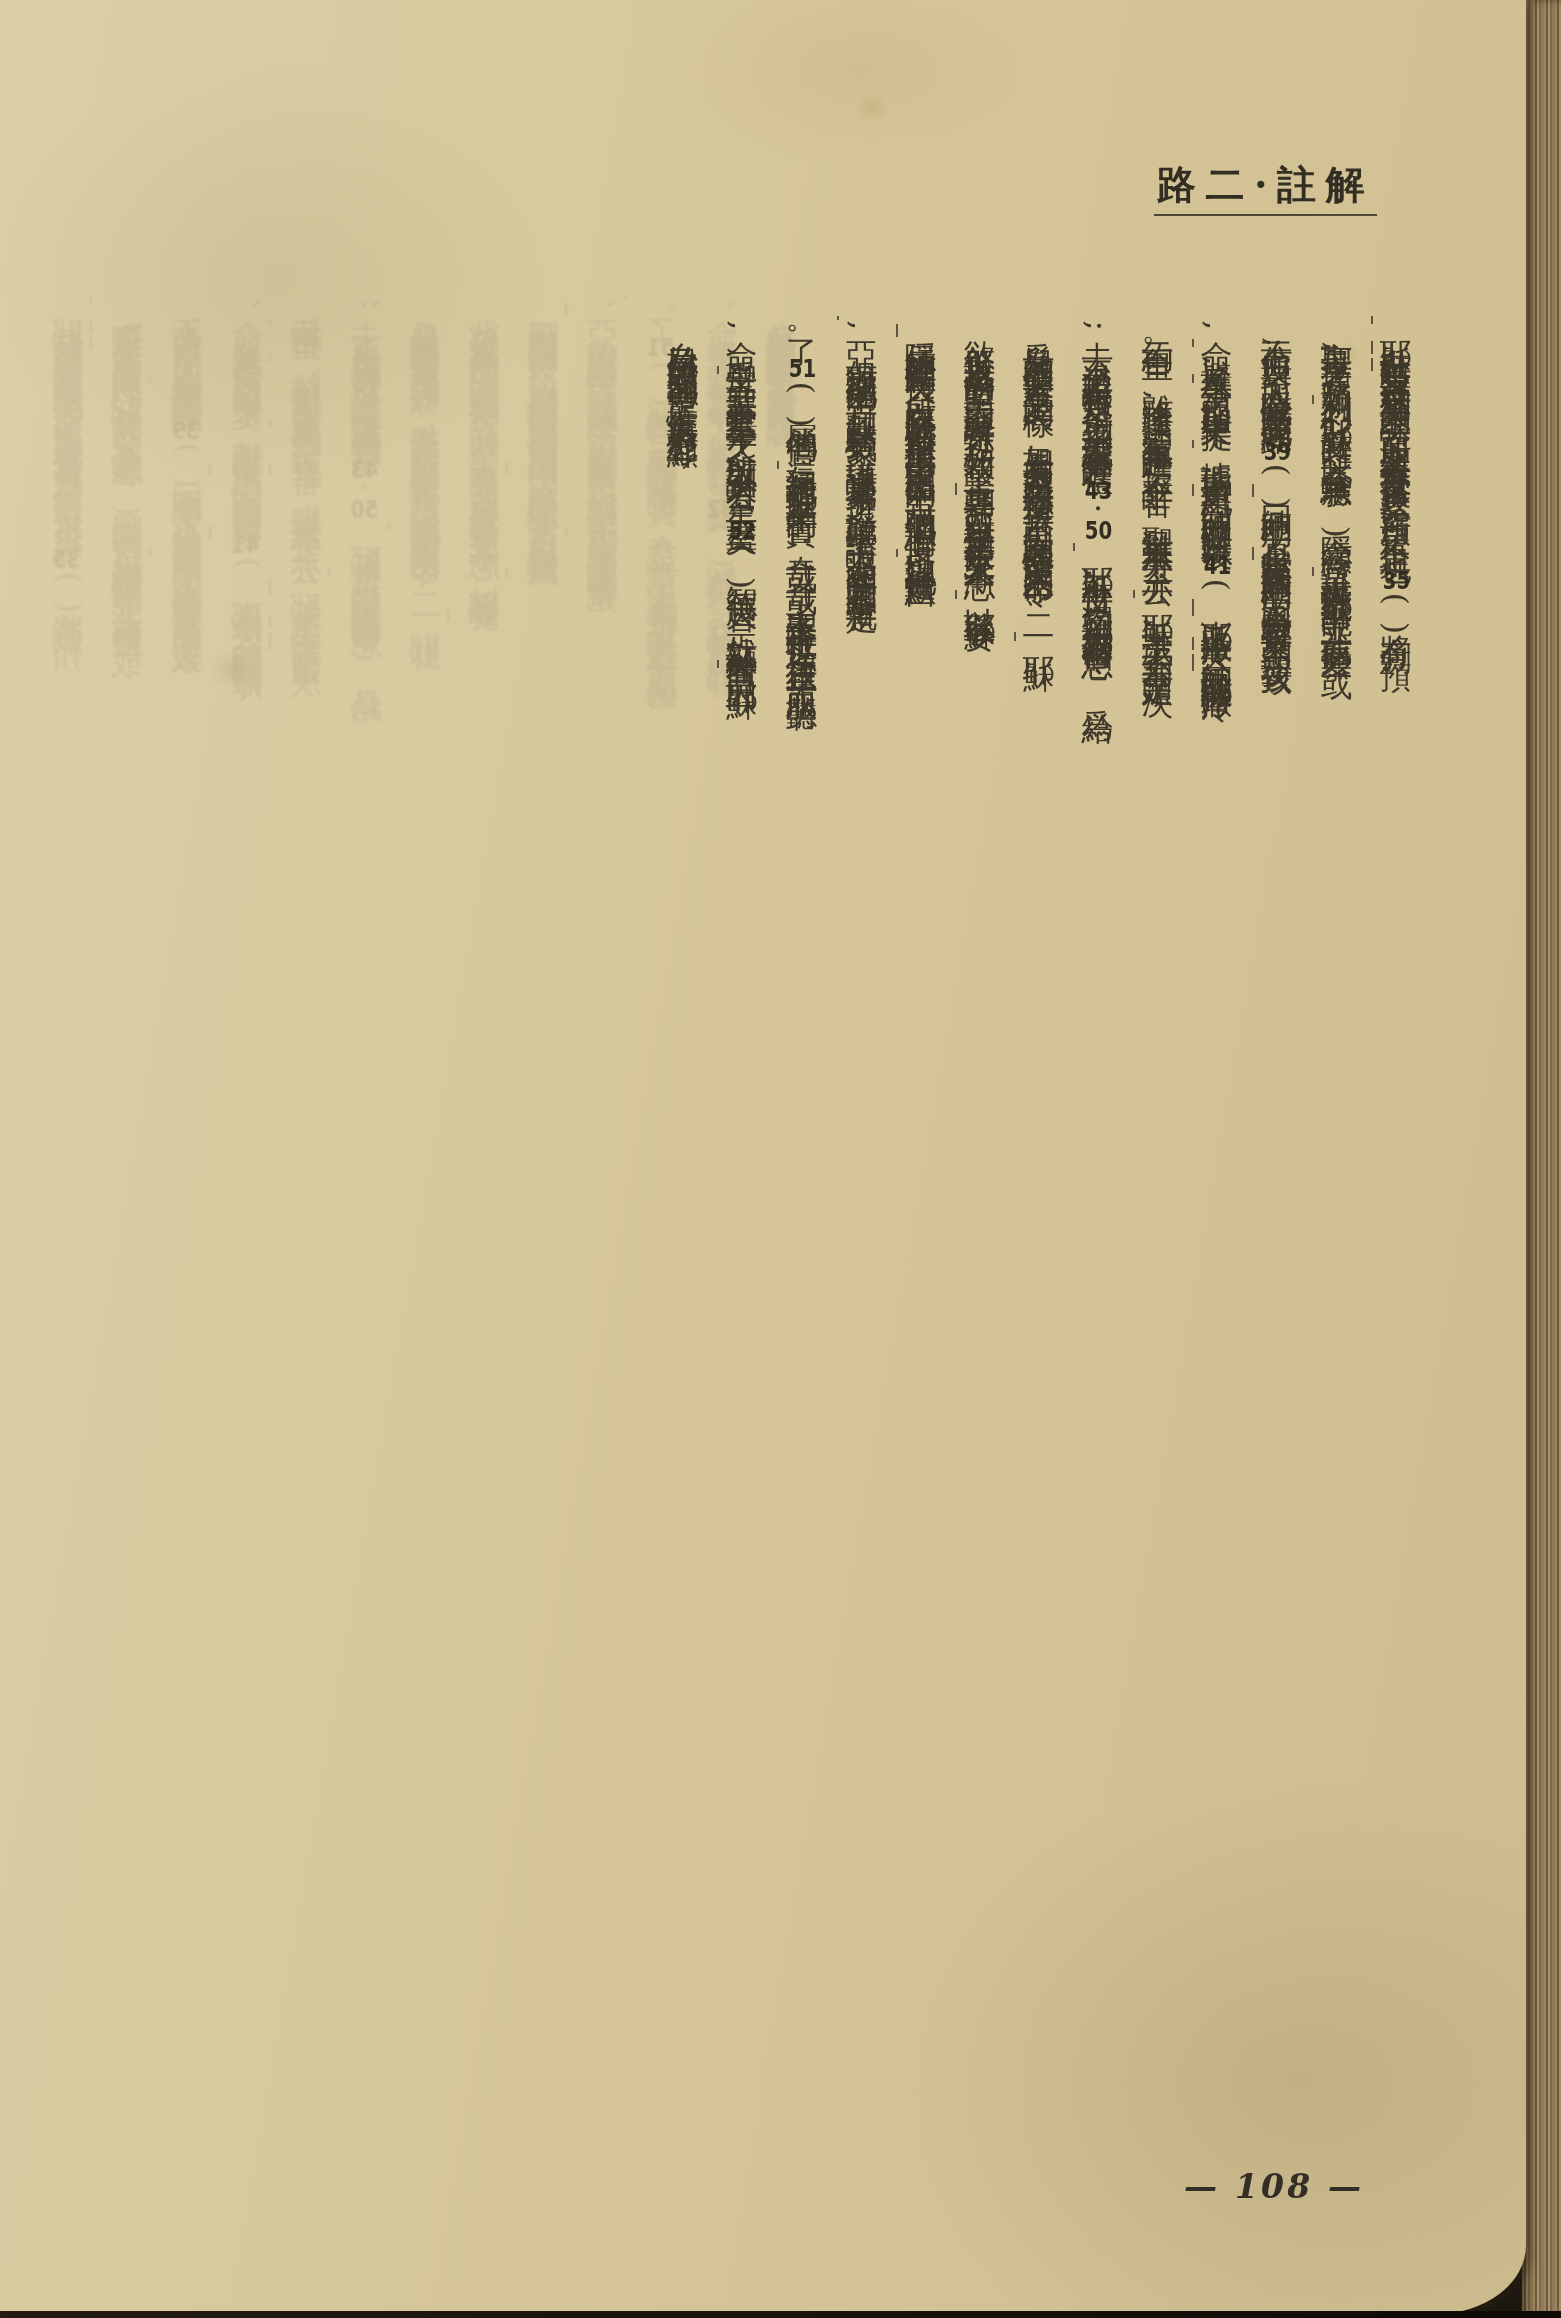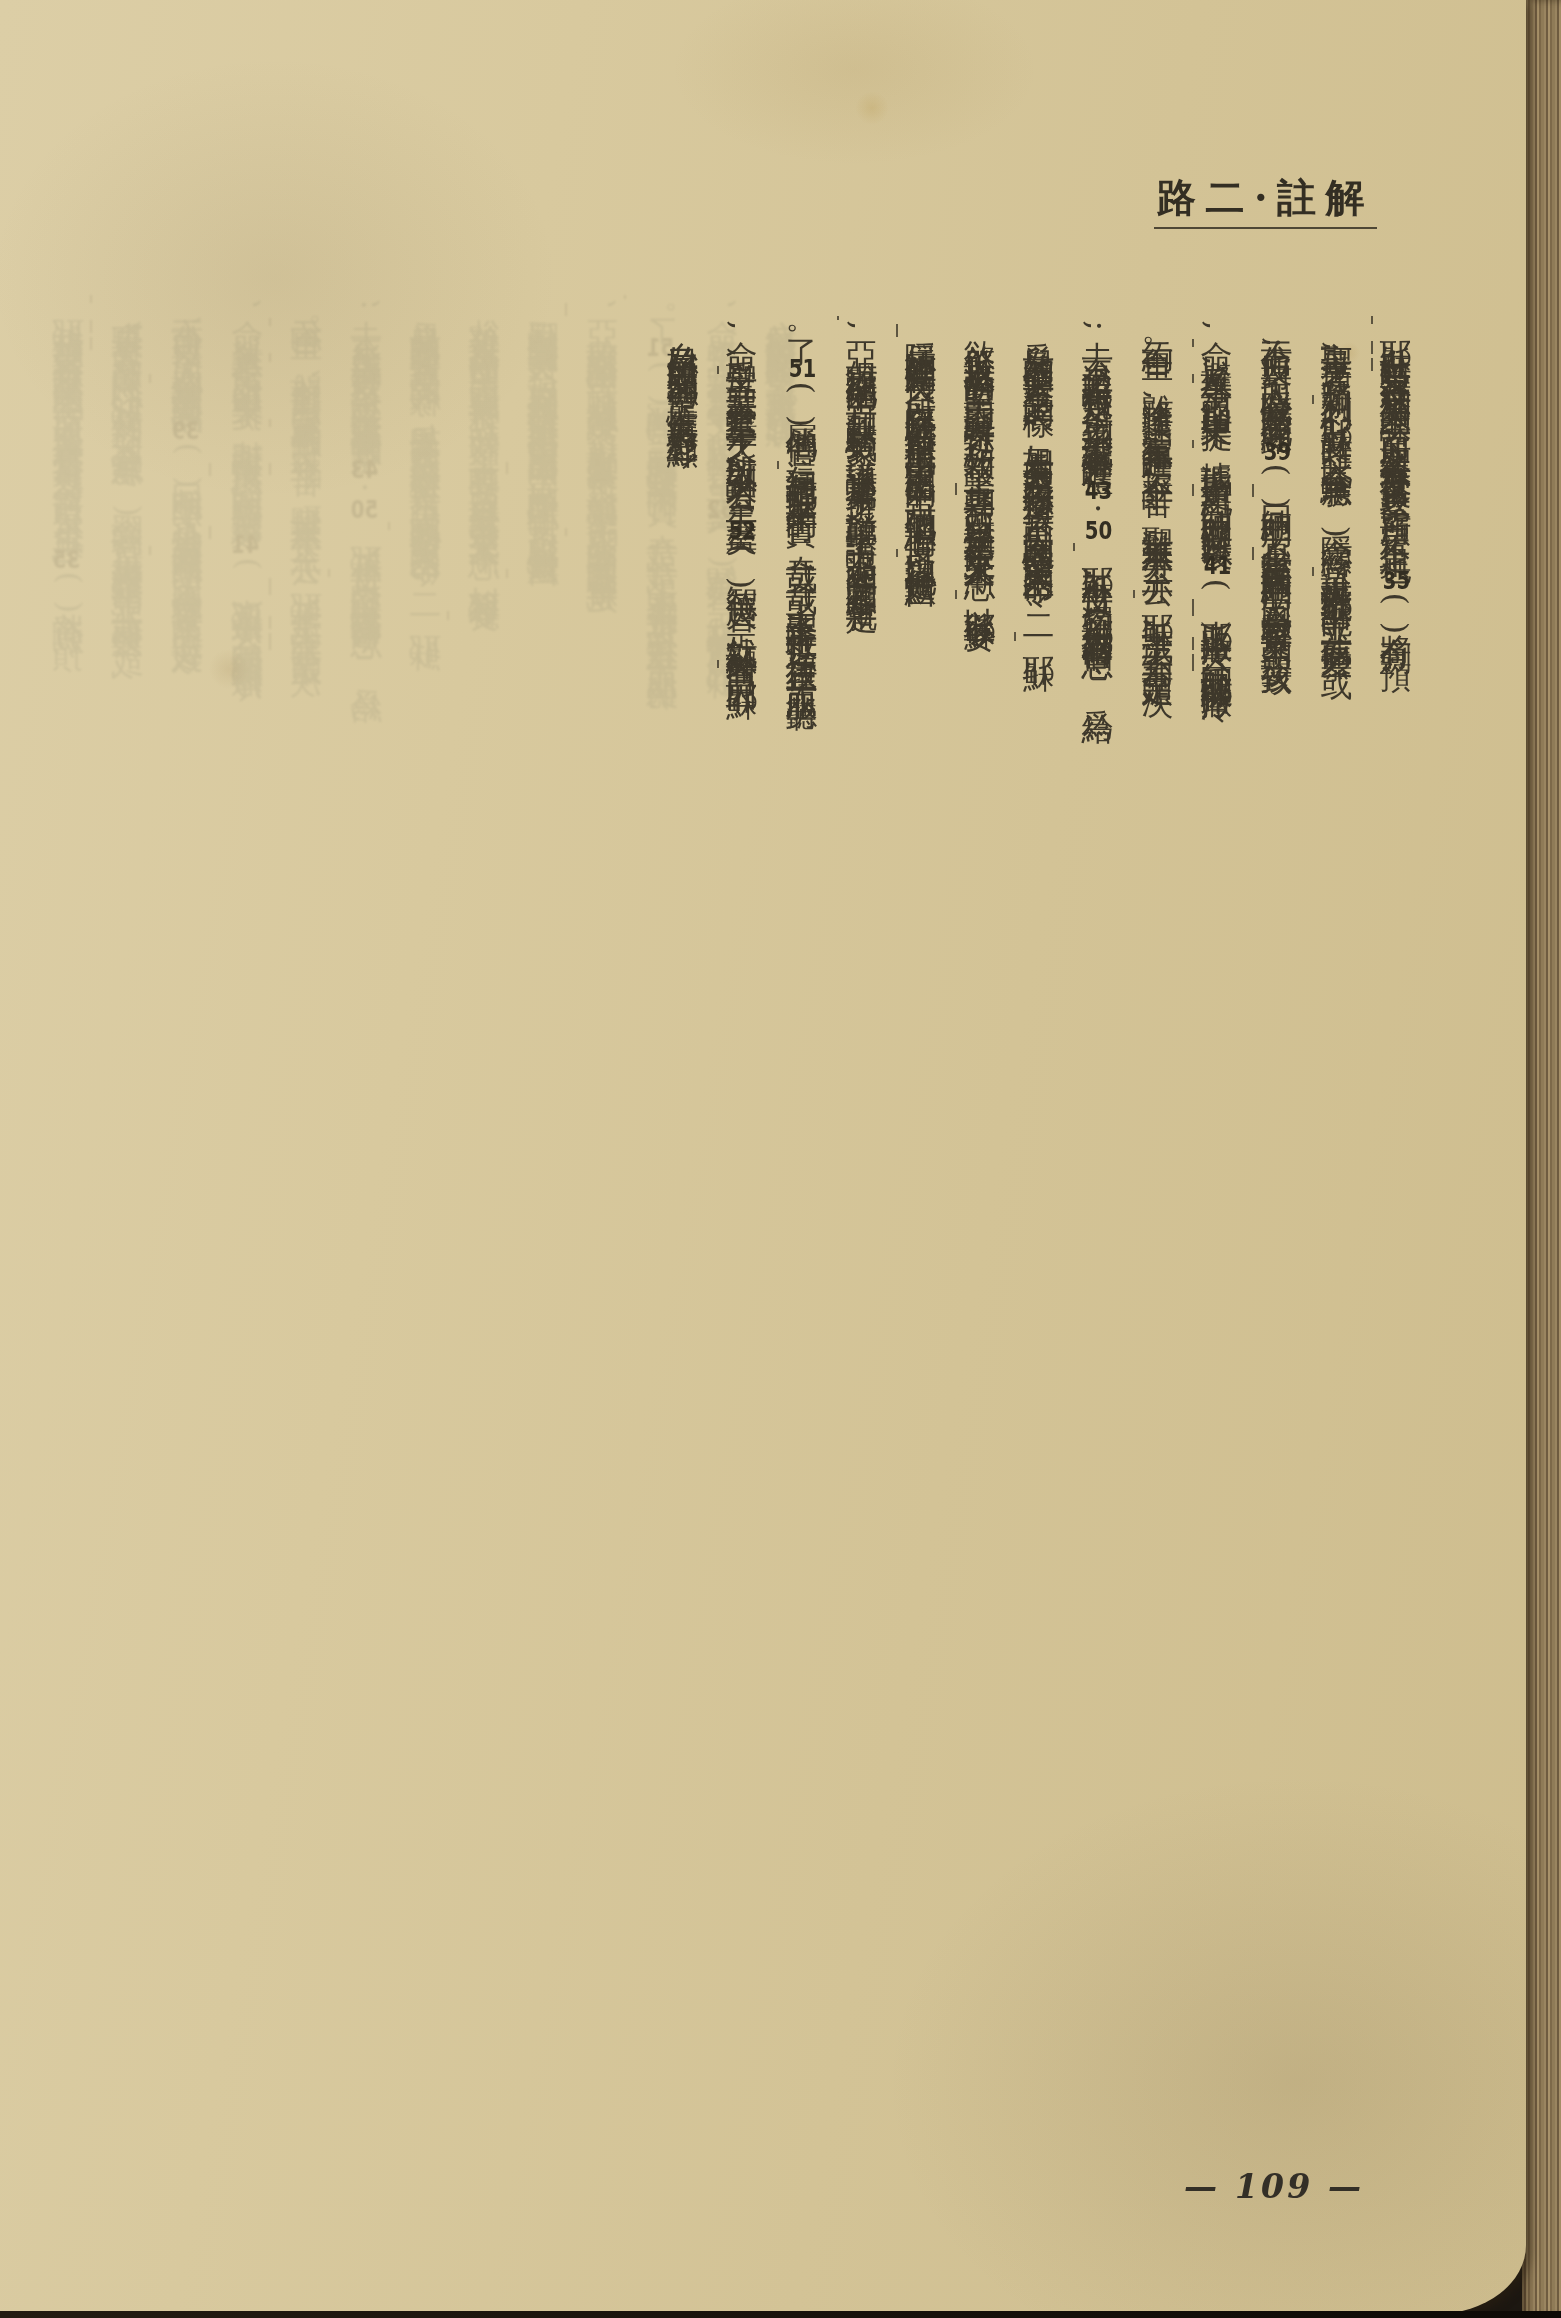--- a/index.html
+++ b/index.html
@@ -25,21 +25,21 @@
       radial-gradient(ellipse 263px 137px at 56% 3%, rgba(150,120,60,.10), transparent 70%),
       linear-gradient(100deg,#dccea6 0%,#d8c99e 30%,#d3c396 62%,#cebd8e 100%);}
 
   
   #bottom-edge{position:absolute;left:0;bottom:0;width:100%;height:8.4px;
     background:linear-gradient(90deg,#241c12 0%,#17110b 60%,#0e0a06 100%);z-index:5;}
 
   
   .header{position:absolute;left:1154px;top:165px;width:223px;text-align:center;
     color:#332e23;font-size:39px;font-weight:700;letter-spacing:9.5px;
-    border-bottom:2.6px solid rgba(55,49,37,.85);padding-bottom:9.5px;line-height:1;margin-top:13px;}
+    border-bottom:2.6px solid rgba(55,49,37,.85);padding-bottom:9.5px;line-height:1;}
 
   
   .vtext{writing-mode:vertical-rl;text-orientation:mixed;
     color:#3e382b;font-size:32px;letter-spacing:4.2px;}
   #text-main{position:absolute;left:657px;top:316px;width:769px;height:1897px;}
   .vcol{height:100%;line-height:59px;}
 
   
   .pn{border-left:2.6px solid rgba(62,56,43,.8);padding-left:3.7px;}
 
@@ -95,18 +95,18 @@
         <div class="vcol"><span>去;不過是說照古敎規矩,男孩到十二歲纔有本分趕瞻禮。</span><span class="num">43</span><span>·</span><span class="num">50</span><span class="pn">耶穌</span><span>不告父母,獨留都城大約有兩個意思:一、爲給</span></div>
         <div class="vcol"><span>爲兒女的立個愛天主萬有之上的表樣。如果眞有天主聖召叫你修道傳敎,不可因骨肉的愛情違背天主的命令。二、</span><span class="pn">耶穌</span></div>
         <div class="vcol"><span>欲啓發人救世者的盼望,蓋因聖誕時之奇迹,如牧童,賢士之朝拜,</span><span class="pn">西默盎</span><span>等之預言十餘年來人又漸忘。以後</span><span class="pn">耶穌</span><span>要</span></div>
         <div class="vcol"><span>隱居</span><span class="pn">納匝肋</span><span>爲時甚久;所以在隱居以前特意在聖殿博學士中顯露自己的上智,叫他們平心揣度,可以認得他是</span><span class="pn">默西</span></div>
         <div class="vcol"><span class="pn">亞</span><span>,但雖顯露他的上智,却無一點驕矜氣象;謙謙遜遜甘居弟子之班,靜聽學士講論,不過在問答之間顯露上智就是</span></div>
         <div class="vcol"><span>了。</span><span class="num">51</span><span>(屬他們管)這一句話包括了</span><span class="pn">耶穌</span><span>三十年的行實。奇哉,奇哉!天主聖子降生救世,傳敎僅三年,而服勞聽</span></div>
         <div class="vcol"><span>命,受聖母,聖</span><span class="pn">若瑟</span><span>之管轄至三十年之久,所以敎訓吾人者,至矣,盡矣!</span><span class="num">52</span><span>(智德越大)是,就顯於外者而言,因</span><span class="pn">耶穌</span></div>
         <div class="vcol"><span>自始孕母胎即充滿智德聖寵,惟年愈長乃愈彰顯耳。</span></div>
       </div>
 
-    <div class="pagenum">— 109 —</div>
+    <div class="pagenum">— 108 —</div>
   </div>
 
   <div id="bottom-edge"></div>
 </div>
 
 
 </body></html>

